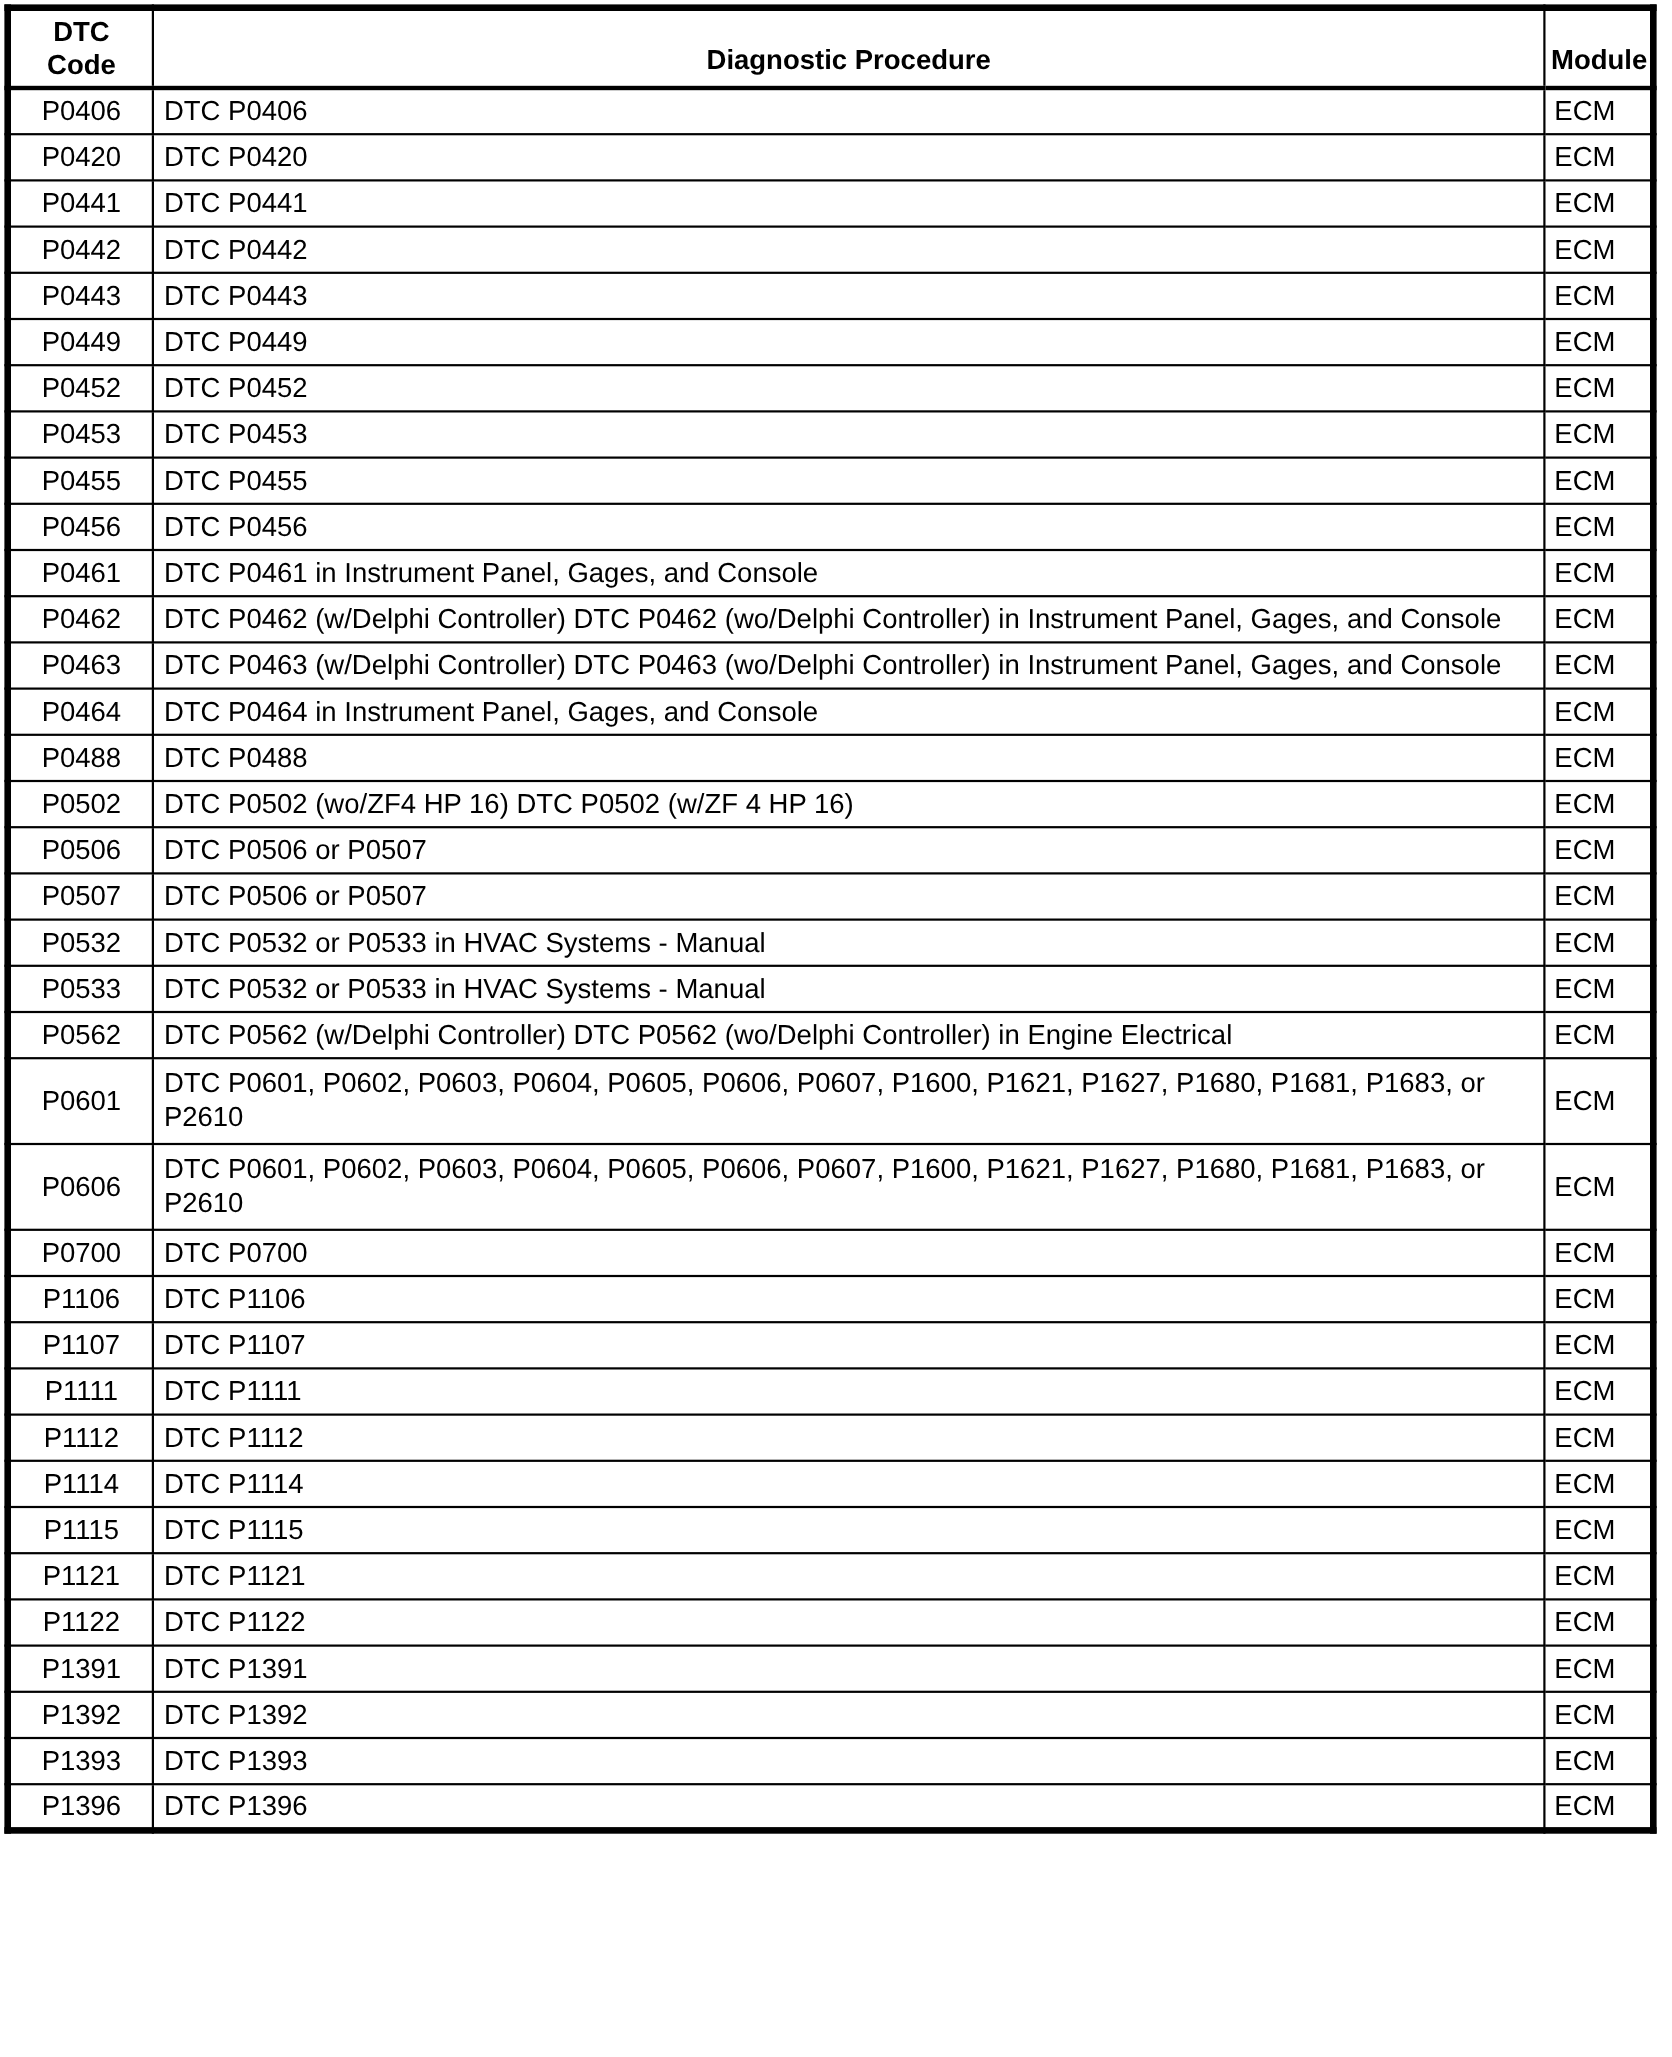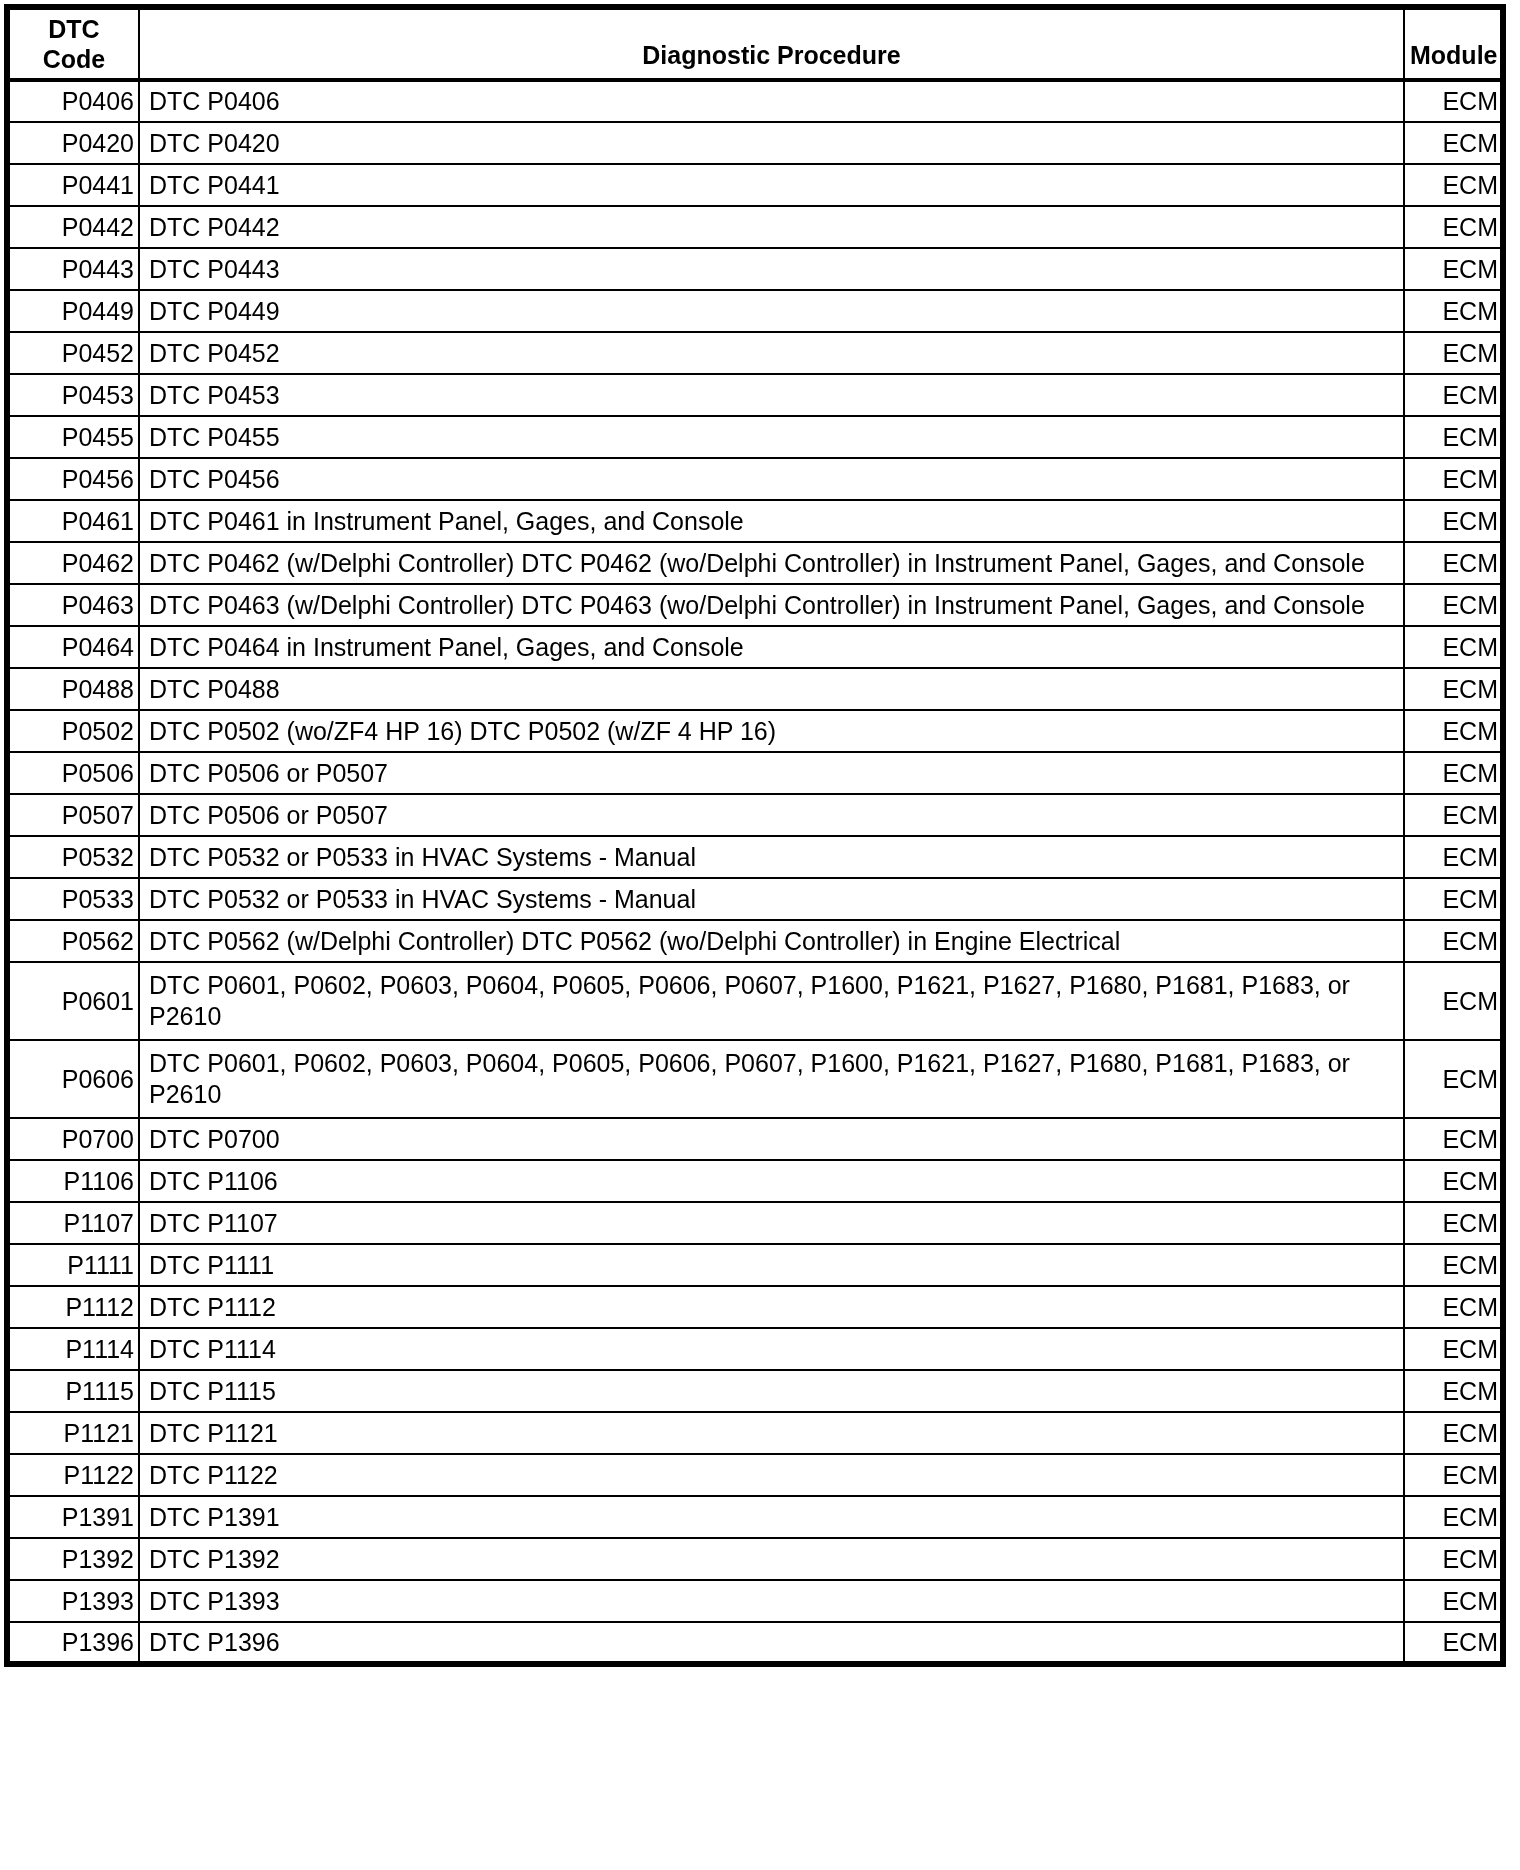--- a/index.html
+++ b/index.html
@@ -53,30 +53,30 @@
   .th-mod {
     vertical-align: bottom;
     text-align: left;
     white-space: nowrap;
     padding: 0 2px 8px 5px;
   }
 
   tbody tr { height: 42px; }
   tbody td { vertical-align: middle; line-height: 31px; }
   .td-code {
-    text-align: right;
+    text-align: center;
     padding: 2px 4px;
   }
   .td-proc {
     text-align: left;
     padding: 2px 4px 2px 9px;
     white-space: pre-line; 
   }
   .td-mod {
-    text-align: right;
+    text-align: left;
     padding: 2px 2px 2px 8px;
   }
   tr.tall td { padding-top: 7px; padding-bottom: 7px; }
 </style>
 </head>
 <body>
 
 <div class="page">
   <table class="dtc-table">
     <colgroup>

